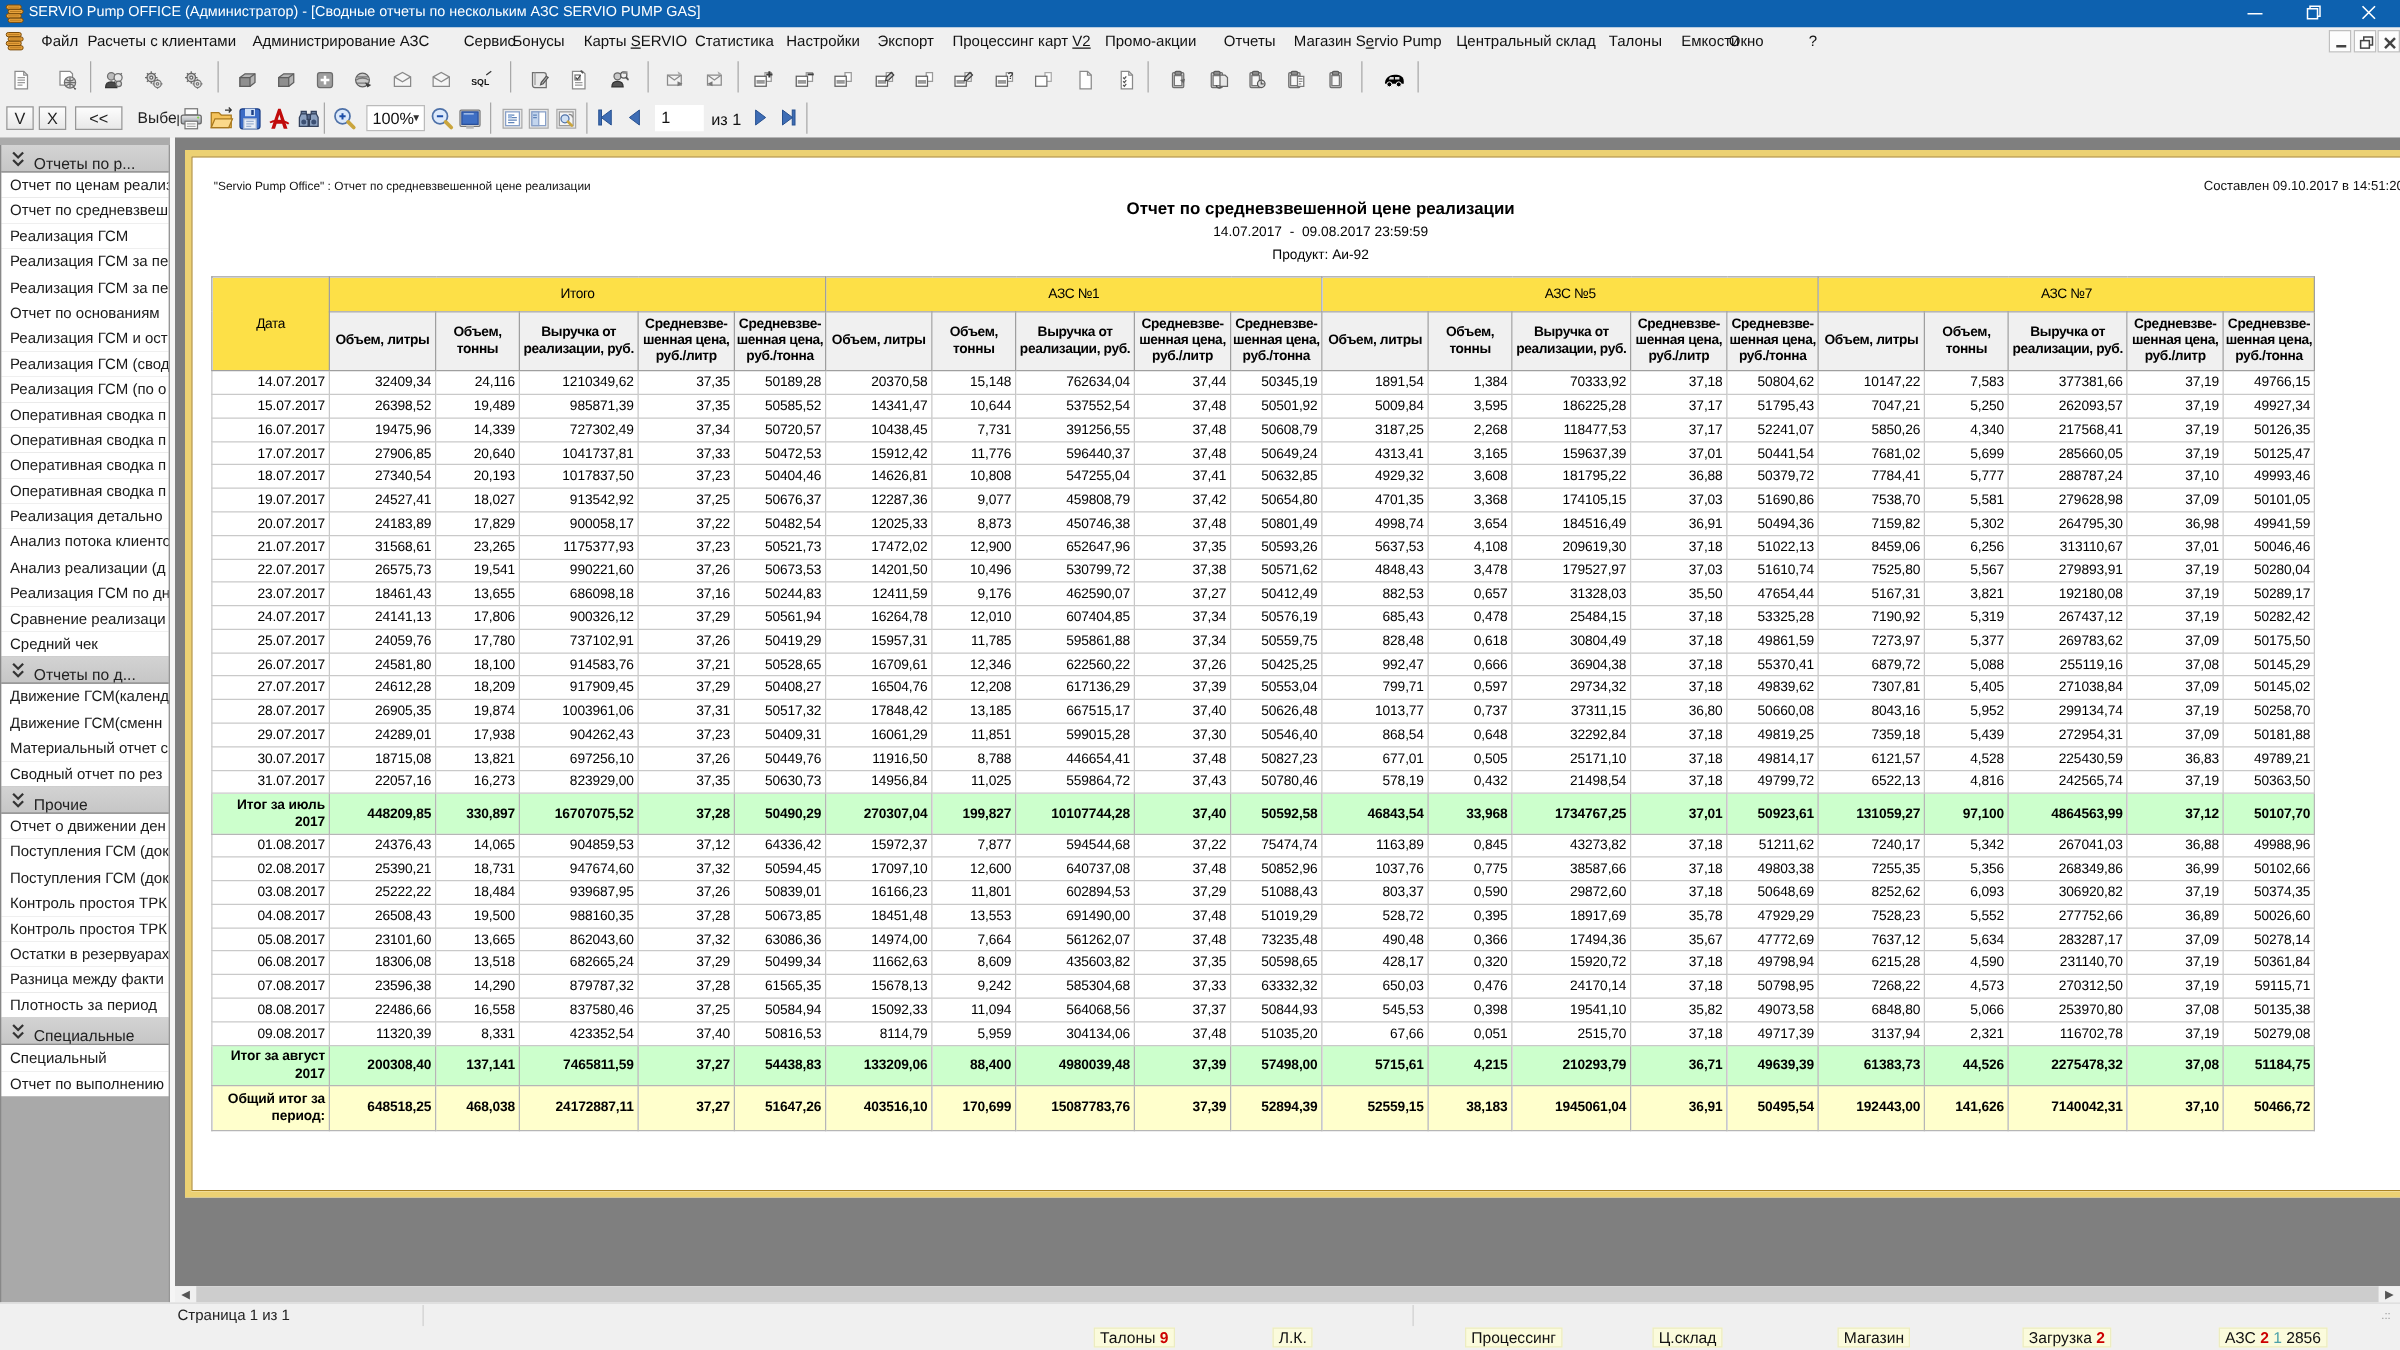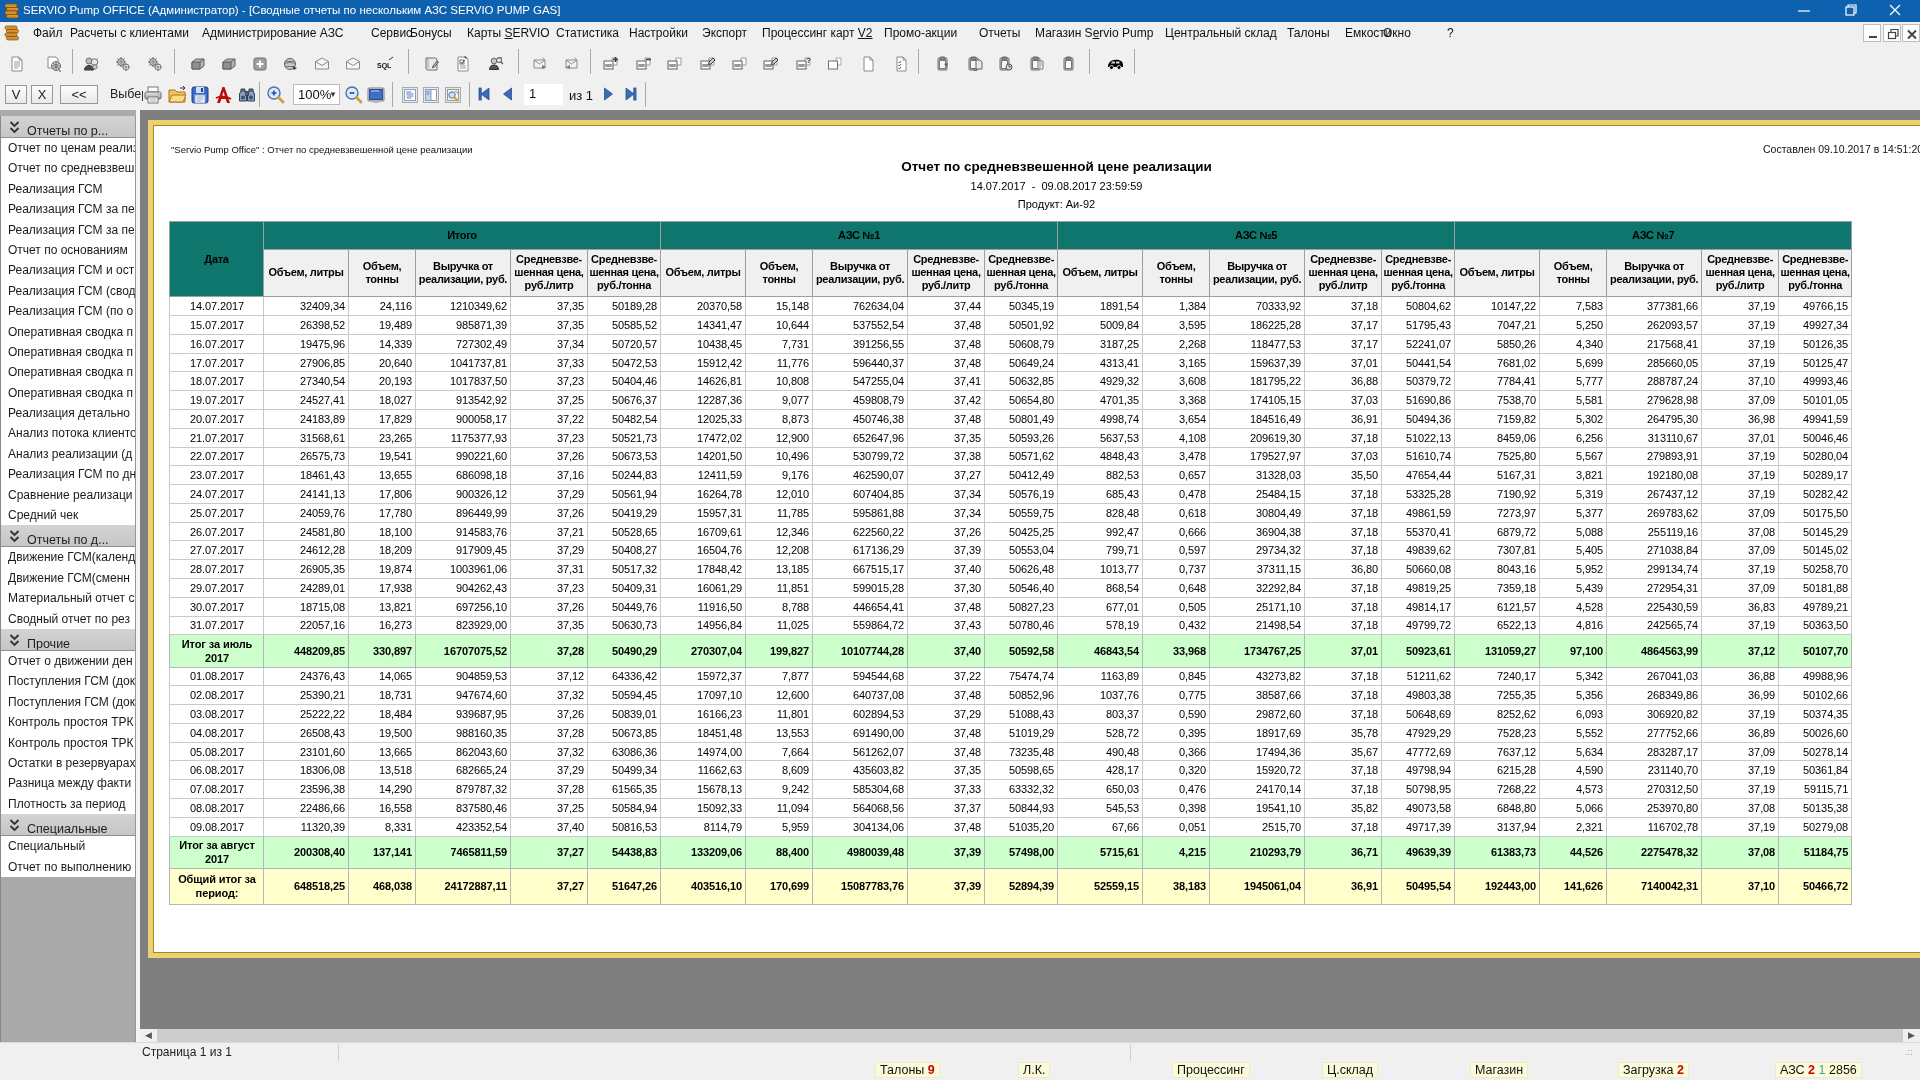--- a/index.html
+++ b/index.html
@@ -21,24 +21,24 @@
 .sbi{width:100%;height:20.4px;background:#fff;color:#1a1a1a;font-size:12px;line-height:20px;padding-left:7px;white-space:nowrap;overflow:hidden}
 #splitter{left:136px;top:110px;width:4px;height:932px;background:#f5f5f5}
 #main{left:140px;top:110px;width:1780px;height:919px;background:#7f7f7f;overflow:hidden}
 #page{position:absolute;left:8px;top:9.5px;width:1792px;height:838px;background:#fff;border:5px solid #ecd173;box-shadow:inset 0 0 0 1px #aa8325}
 #hscroll{left:140px;top:1029px;width:1780px;height:13px;background:#f0f0f0}
 #statusbar{left:0;top:1042px;width:1920px;height:19px;background:#f0f0f0;border-top:1px solid #d9d9d9;font-size:12px;color:#222}
 #bottombar{left:0;top:1061px;width:1731px;height:19px;background:#f0f0f0}
 .chip{position:absolute;top:1px;height:16px;background:#fbfbdc;border:1px solid #ececc0;font-size:12.5px;color:#111;line-height:14px;padding:0 4px;white-space:nowrap}
 table{border-collapse:collapse;table-layout:fixed;font-size:11px;letter-spacing:-0.1px;color:#000}
 td,th{overflow:hidden;white-space:nowrap}
-.gh th{border:1px solid #9f9f9f;background:#0f766e;font-weight:bold;font-size:11px;letter-spacing:-0.3px}
+.gh th{border:1px solid #9f9f9f;background:#fde047;font-weight:normal;font-size:11px;letter-spacing:-0.3px}
 .sh th{border:1px solid #9f9f9f;background:#f0f0f0;font-weight:bold;font-size:11px;letter-spacing:-0.3px;line-height:13px;white-space:nowrap;padding:0}
 td{border:1px solid #c9c9c9;padding:0 3px 0 2px}
-td.d{text-align:center;padding-left:4px}
+td.d{text-align:right;padding-left:4px}
 td.n{text-align:right}
 tr.dr{height:18.79px}
 tr.tr1{height:32.2px}
 tr.tr2{height:36.3px}
 tr.tr1 td,tr.tr2 td{font-weight:bold;border-color:#b6b6b6}
 tr.tr1 td{background:#ccffcc}
 tr.tr2 td{background:#ffffcc}
 tr.tr1 td.d,tr.tr2 td.d{white-space:normal;line-height:14px;padding-left:4px}
 </style></head><body>
 <div class="abs" id="titlebar">
@@ -770,21 +770,21 @@
             <td class="n">7190,92</td>
             <td class="n">5,319</td>
             <td class="n">267437,12</td>
             <td class="n">37,19</td>
             <td class="n">50282,42</td>
           </tr>
 <tr class="dr">
             <td class="d">25.07.2017</td>
             <td class="n">24059,76</td>
             <td class="n">17,780</td>
-            <td class="n">896449,99</td>
+            <td class="n">737102,91</td>
             <td class="n">37,26</td>
             <td class="n">50419,29</td>
             <td class="n">15957,31</td>
             <td class="n">11,785</td>
             <td class="n">595861,88</td>
             <td class="n">37,34</td>
             <td class="n">50559,75</td>
             <td class="n">828,48</td>
             <td class="n">0,618</td>
             <td class="n">30804,49</td>

